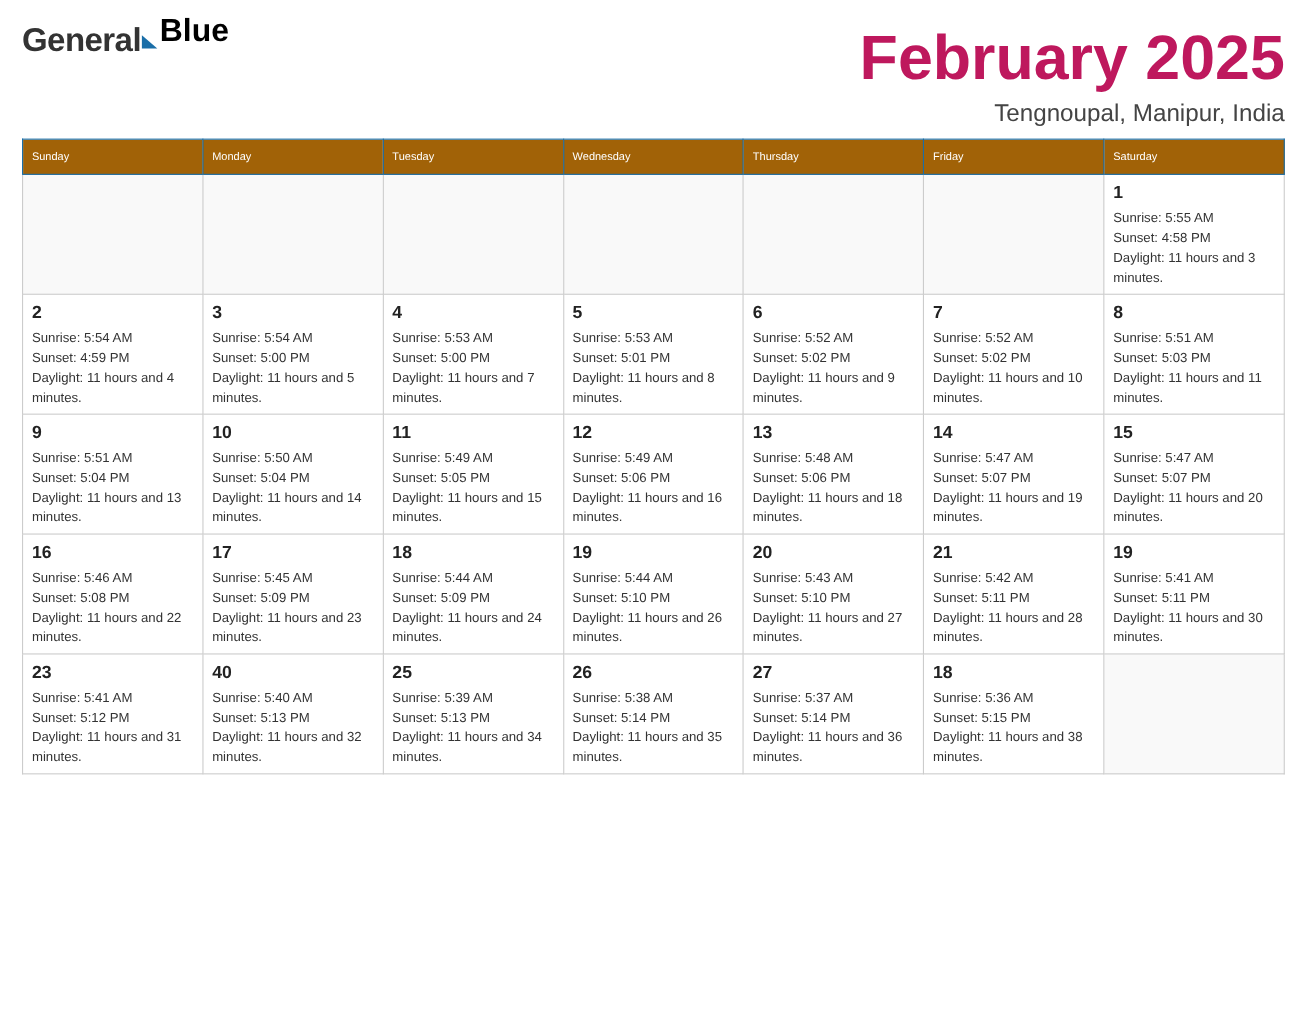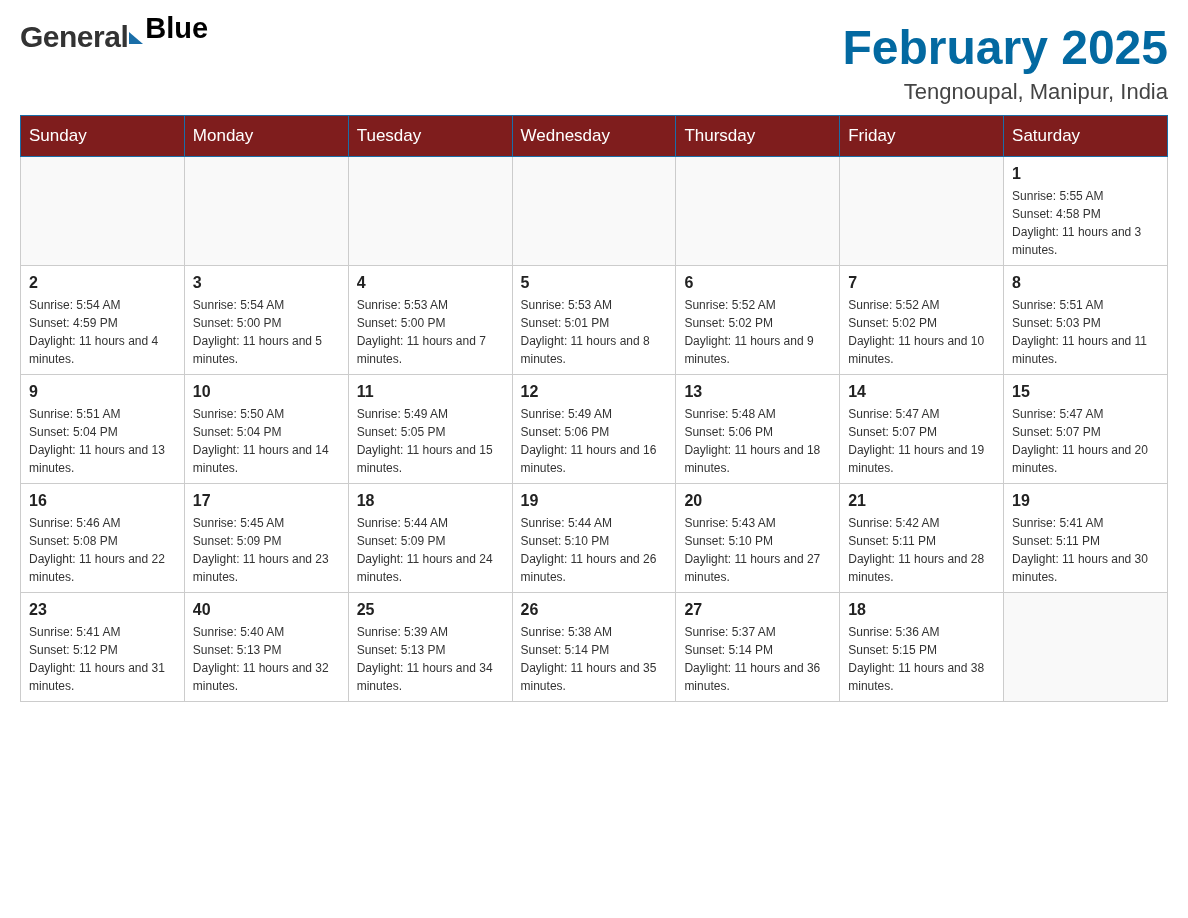--- a/index.html
+++ b/index.html
@@ -18,41 +18,41 @@
     }
     .logo {
       display: flex;
       flex-direction: row;
       align-items: flex-start;
     }
     .title-block {
       text-align: right;
     }
     .title-block h1 {
-      font-size: 48px;
+      font-size: 57px;
       font-weight: bold;
-      color: #0369a1;
+      color: #be185d;
     }
     .title-block h2 {
       font-size: 22px;
       font-weight: normal;
       color: #444;
       margin-top: 4px;
     }
     .calendar {
       width: 100%;
       border-collapse: collapse;
       margin-top: 10px;
     }
     .calendar thead tr th {
-      background-color: #7f1d1d;
+      background-color: #a16207;
       color: #fff;
       padding: 10px 8px;
       text-align: left;
-      font-size: 17px;
+      font-size: 10px;
       font-weight: normal;
       border: 1px solid #1a6ea8;
     }
     .calendar tbody tr td {
       vertical-align: top;
       padding: 8px 8px 6px 8px;
       border: 1px solid #ccc;
       width: 14.28%;
       min-height: 110px;
       background: #fff;

